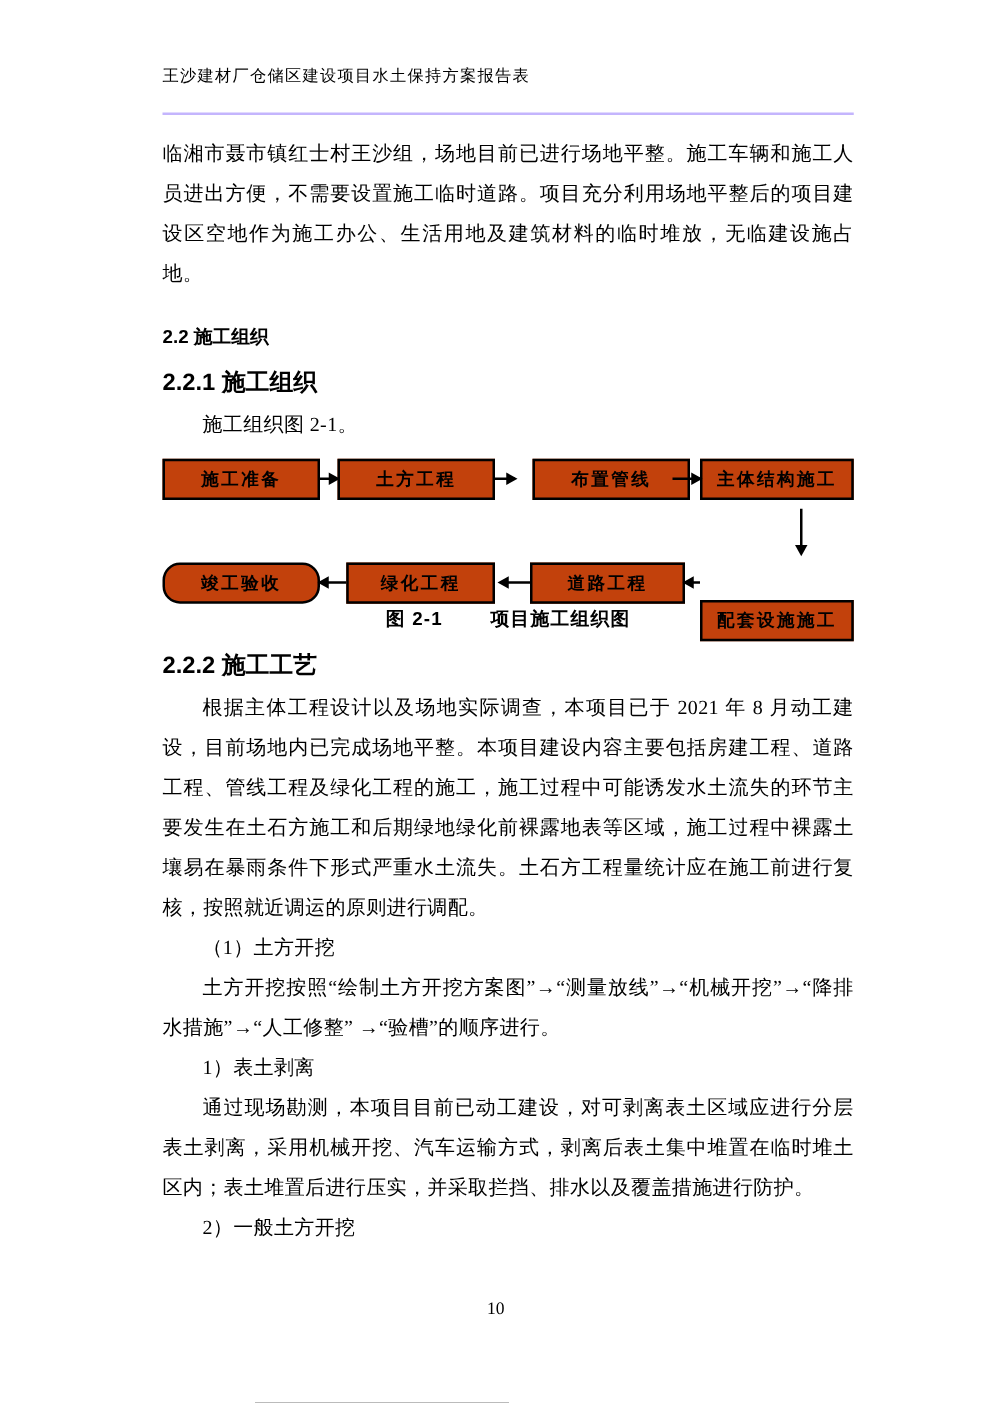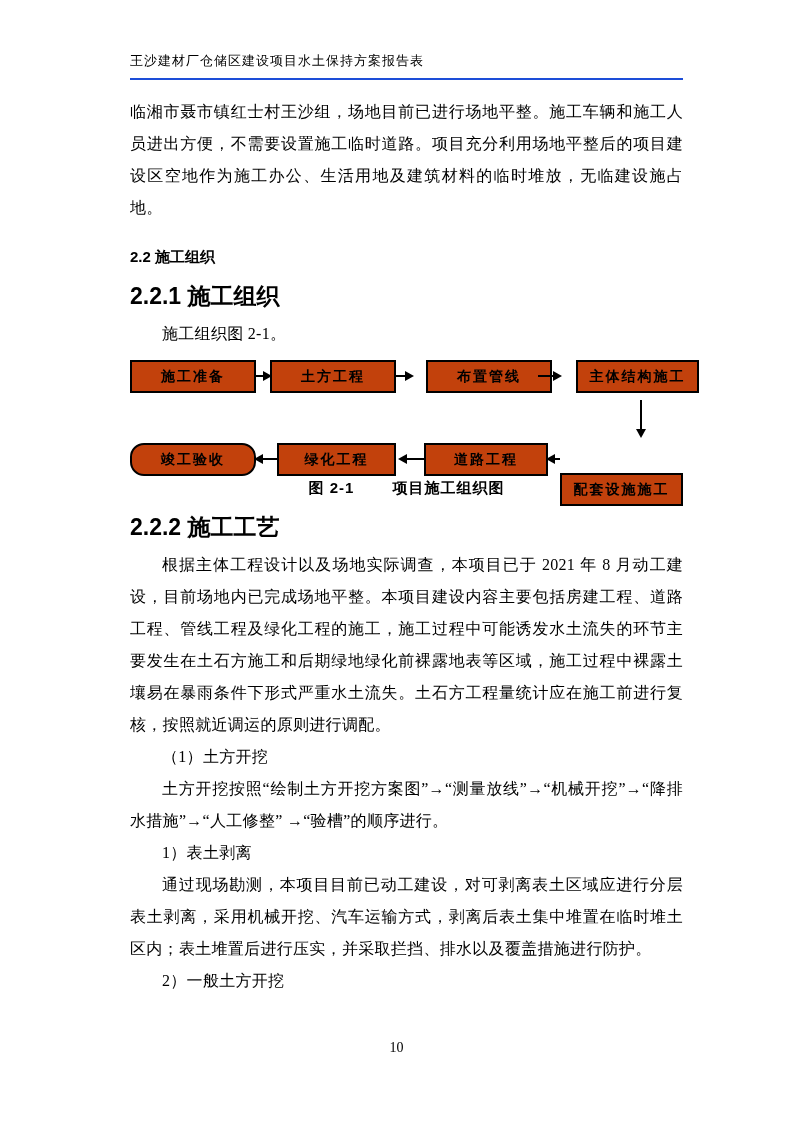--- a/index.html
+++ b/index.html
@@ -14,38 +14,38 @@
     overflow:hidden;
   }
   .content {
     position:absolute;
     left:130px; top:52px;
     width:553px;
   }
   .doc-header {
     font-size:13px;
     letter-spacing:1px;
-    padding-bottom:8px;
-    border-bottom:2px solid #1d4ed8;
+    padding-bottom:20px;
+    border-bottom:2px solid #c4b5fd;
   }
   p.body {
     font-size:16px;
     line-height:32px;
     text-align:justify;
     letter-spacing:0.3px;
   }
   p.indent { text-indent:2em; }
   .h1 {
     font-size:15px;
     font-weight:bold;
     margin:24px 0 14px 0;
     font-family:"Liberation Sans","DejaVu Sans",sans-serif;
   }
   .h2 {
-    font-size:23px;
+    font-size:19px;
     font-weight:bold;
     margin:14px 0 6px 0;
     font-family:"Liberation Sans","DejaVu Sans",sans-serif;
   }
   .intro { margin-top:16px; }
 
   
   .flowchart {
     position:relative;
     height:142px;
@@ -119,21 +119,21 @@
     <div class="h1">2.2 施工组织</div>
 
     <div class="h2">2.2.1 施工组织</div>
     <p class="body indent">施工组织图 2-1。</p>
 
     <div class="flowchart">
 
       <div class="fc-box" style="left:0;   top:0; width:126px;">施工准备</div>
       <div class="fc-box" style="left:140px; top:0; width:126px;">土方工程</div>
       <div class="fc-box" style="left:282px; top:0; width:126px;margin-left:14px;">布置管线</div>
-      <div class="fc-box" style="left:430px; top:0; width:123px;margin-left:16px;">主体结构施工</div>
+      <div class="fc-box" style="left:430px; top:0; width:123px;">主体结构施工</div>
 
       <div class="harrow right" style="left:126px; top:15px; width:14px;"></div>
       <div class="harrow right" style="left:266px; top:15px; width:16px;"></div>
       <div class="harrow right" style="left:408px; top:15px; width:22px;"></div>
 
       <div class="varrow" style="left:510px; top:40px; height:30px;"></div>
 
       <div class="fc-box" style="left:0;    top:83px; width:126px;border-radius:14px;">竣工验收</div>
       <div class="fc-box" style="left:147px; top:83px; width:119px;">绿化工程</div>
       <div class="fc-box" style="left:294px; top:83px; width:124px;">道路工程</div>

